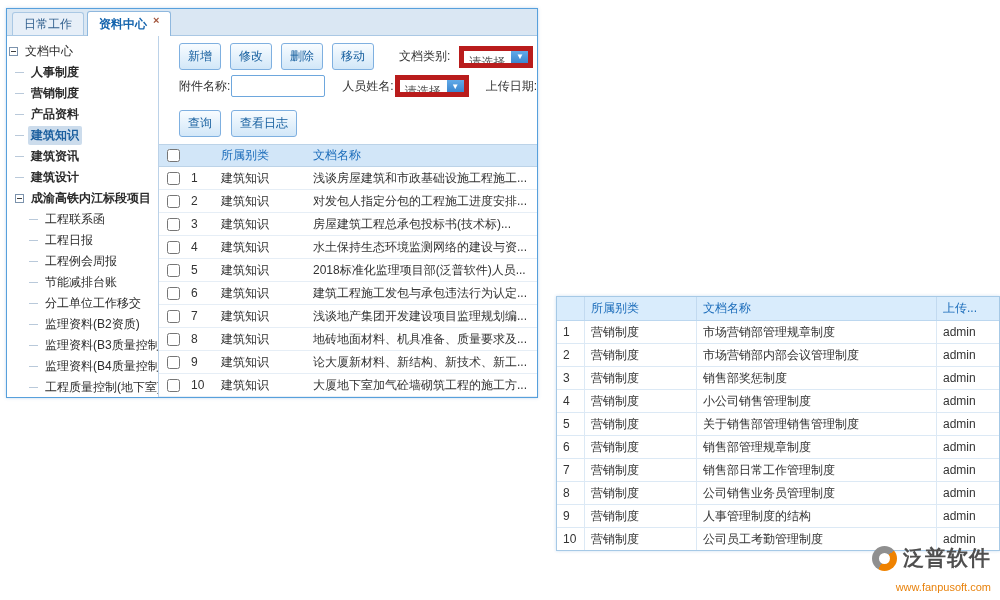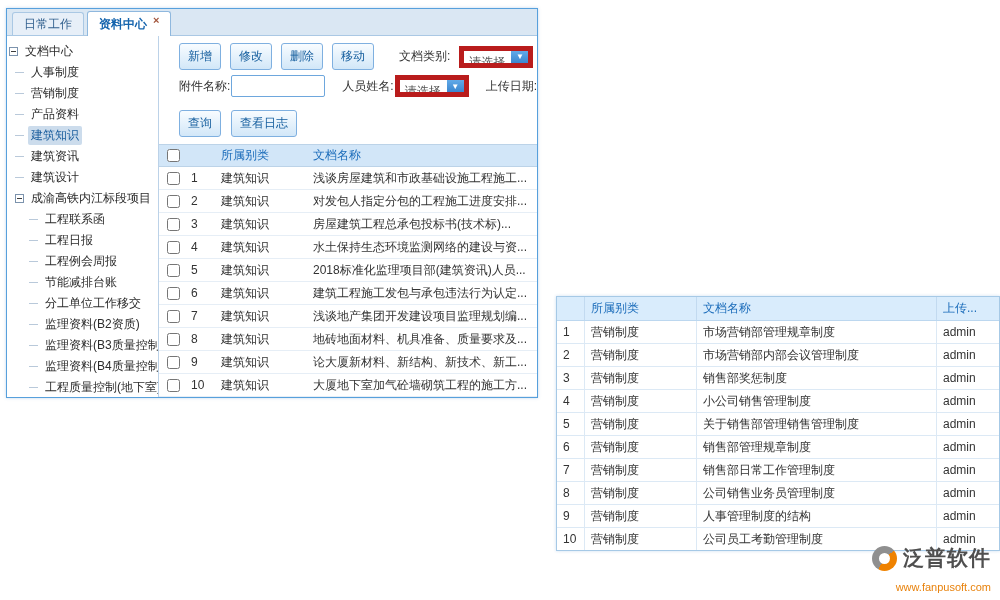--- a/index.html
+++ b/index.html
@@ -13,21 +13,21 @@
          background:#e7eff8; border:1px solid #aac8e4; border-bottom:none; border-radius:3px 3px 0 0; margin-right:3px; cursor:pointer;text-align:right; }
   .tab.active { background:#ffffff; color:#1564ad; font-weight:bold; margin-bottom:-1px; height:25px; border-color:#8fb8de; }
   .tab .close { color:#a2543a; font-size:11px; font-weight:bold; line-height:1; position:relative; top:-4px; cursor:pointer; }
 
   .main { display:flex; height:362px; }
 
   
   .tree { width:152px; flex:0 0 152px; border-right:1px solid #bcd2e8; padding-top:5px; overflow:hidden; }
   .trow { display:flex; align-items:center; height:21px; font-size:12px; color:#2b2b2b; white-space:nowrap; cursor:pointer; }
   .trow.lv0 { padding-left:2px; }
-  .trow.lv1 { padding-left:8px; }
+  .trow.lv1 { padding-left:8px;font-weight:bold; }
   .trow.lv2 { padding-left:22px; }
   .tgl { display:none; width:9px; height:9px; border:1px solid #7c93ad; background:#fff; position:relative; margin-right:4px; flex:0 0 auto; }
   .tgl::before { content:""; position:absolute; left:1px; right:1px; top:3px; border-top:1px solid #3c3c3c; }
   .trow.node .tgl { display:inline-block; }
   .trow:not(.node)::before { content:""; display:inline-block; width:9px; flex:0 0 9px; margin-right:4px; border-top:1px solid #b9c9da; }
   .trow .lbl { padding:1px 3px; overflow:hidden; }
   .trow.selected .lbl { background:#ccdcec; color:#1c5f9e; border-radius:2px; }
 
   
   .content { flex:1; min-width:0; background:#fff; display:flex; flex-direction:column; }
@@ -257,21 +257,21 @@
               <span class="c cat">建筑知识</span>
               <span class="c name">水土保持生态环境监测网络的建设与资...</span>
             </div>
 
             <div class="g1-row">
               <span class="c cb">
                 <input type="checkbox" style="">
               </span>
               <span class="c num">5</span>
               <span class="c cat">建筑知识</span>
-              <span class="c name">2018标准化监理项目部(建筑资讯)人员...</span>
+              <span class="c name">2018标准化监理项目部(泛普软件)人员...</span>
             </div>
 
             <div class="g1-row">
               <span class="c cb">
                 <input type="checkbox" style="">
               </span>
               <span class="c num">6</span>
               <span class="c cat">建筑知识</span>
               <span class="c name">建筑工程施工发包与承包违法行为认定...</span>
             </div>

